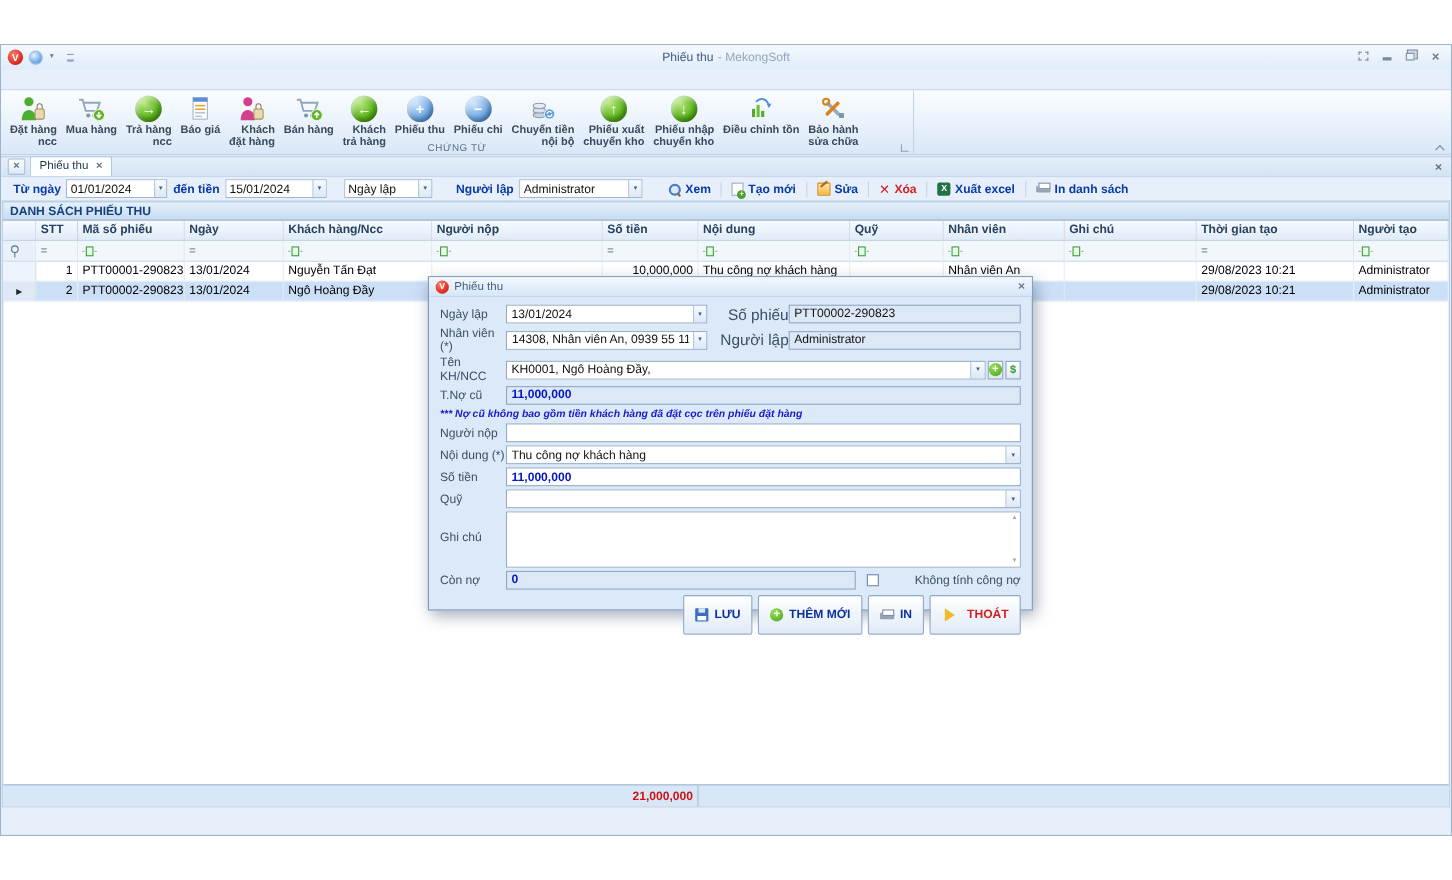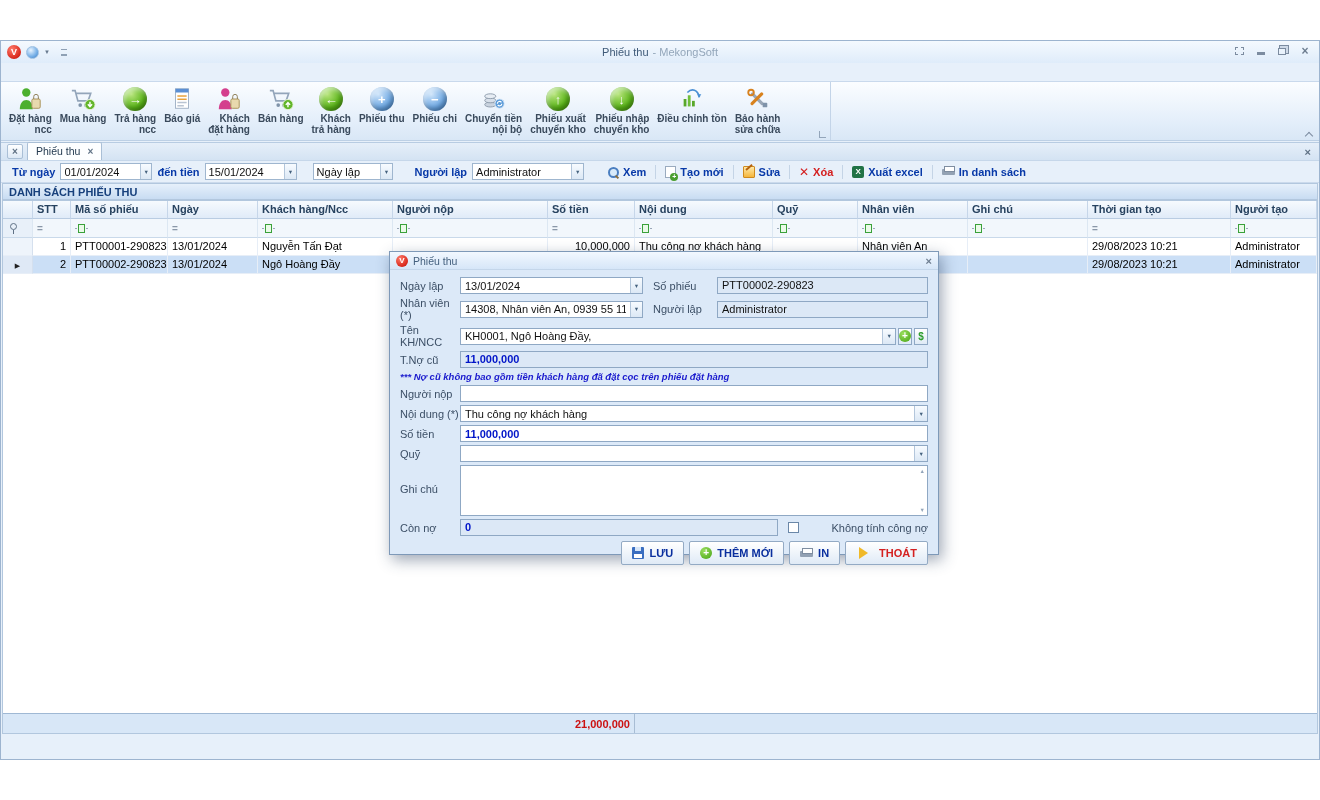--- a/index.html
+++ b/index.html
@@ -159,42 +159,42 @@
     background:#dce9f8; border:1px solid #7e99b8; box-shadow:3px 5px 14px rgba(40,60,90,.45); }
   .dtitle { height:18px; background:linear-gradient(#f2f8ff,#d6e6f8); display:flex; align-items:center;
     padding:0 6px; gap:5px; border-bottom:1px solid #c4d6ea; }
   .dlogo { width:12px; height:12px; border-radius:50%; background:radial-gradient(circle at 35% 30%,#ff7a6a,#d8281c 70%,#a31208);
     color:#fff; font-size:8px; font-weight:bold; display:flex; align-items:center; justify-content:center; }
   .dtitle .t { font-size:10.5px; color:#44607e; }
   .dclose { margin-left:auto; color:#6d7d90; font-weight:bold; font-size:11px; }
   .dbody { padding:7px 10px 6px; }
   .drow { display:flex; align-items:center; margin-bottom:3px; }
   .dlab { width:60px; min-width:60px; font-size:11px; color:#3c4f66; }
-  .dlab2 { width:64px; min-width:64px; font-size:11px; color:#3c4f66; margin-left:10px; }
+  .dlab2 { width:64px; min-width:64px; font-size:14px; color:#3c4f66; margin-left:10px;text-align:right; }
   .dcombo { display:flex; height:17px; border:1px solid #8fa8c4; background:#fff; }
   .dcombo input { border:none; outline:none; width:100%; font-size:11px; padding:0 4px;
     font-family:"Liberation Sans","DejaVu Sans",sans-serif; color:#111; }
   .w-combo { width:183px; }
   .grow1 { flex:1; }
   .dread { height:17px; background:#dce8f6; border:1px solid #8fa8c4; font-size:11px; padding:1px 4px; color:#111; }
   .bluev { color:#0014c8; font-weight:bold; }
   .bluev input { color:#0014c8; font-weight:bold; }
   .sqbtn { width:14px; height:17px; margin-left:2px; border:1px solid #8fa8c4; background:linear-gradient(#fff,#dfeaf6);
     display:flex; align-items:center; justify-content:center; }
   .dnote { font-size:9.5px; font-style:italic; font-weight:bold; color:#1a1acd; margin:0 0 3px 0; }
   .dtextarea { position:relative; flex:1; height:51px; background:#fff; border:1px solid #8fa8c4; }
   .dtextarea textarea { width:100%; height:100%; border:none; outline:none; resize:none; font-size:11px;
     font-family:"Liberation Sans","DejaVu Sans",sans-serif; }
   .ta-arr { position:absolute; right:2px; font-size:5.5px; color:#93a5ba; }
   .ta-up { top:2px; } .ta-dn { bottom:2px; }
   .cbgroup { display:flex; align-items:center; gap:4px; margin-left:10px; }
   .cbox { width:11px; height:11px; background:#fff; border:1px solid #6a87a8; }
   .cblab { font-size:11px; color:#3c4f66; white-space:nowrap;padding-left:28px; }
   .dbtnrow { display:flex; justify-content:flex-end; gap:5px; margin-top:5px; }
-  .dbtn { height:24px; display:flex; align-items:center; gap:5px; padding:0 10px;
+  .dbtn { height:36px; display:flex; align-items:center; gap:5px; padding:0 10px;
     background:linear-gradient(#ffffff,#dfeaf6); border:1px solid #93aac4; border-radius:2px;
     font-size:11px; font-weight:bold; color:#0a2f9e; }
   .dbtn.red { color:#d42020; }
 </style>
 </head>
 <body>
 
 <div class="stage">
 <div class="window">
 
@@ -366,20 +366,21 @@
                   <rect x="4" y="12" width="18" height="3.4" rx="1.6" transform="rotate(45 13 14)" fill="#9aa7b6"></rect>
                   <rect x="4" y="12" width="18" height="3.4" rx="1.6" transform="rotate(-45 13 14)" fill="#d8821e"></rect>
                   <circle cx="6.5" cy="7" r="3" fill="none" stroke="#d8821e" stroke-width="2"></circle>
                   <rect x="19" y="18" width="5" height="5" rx="1" fill="#7f93a9"></rect>
                 </svg>
               </span>
           <span class="rlab"><span>Bảo hành</span><br><span>sửa chữa</span></span>
         </div>
 
       </div>
+      <div class="grouplabel">CHỨNG TỪ</div>
       <span class="grp-dl"></span>
     </div>
     <span class="rib-collapse"></span>
   </div>
 
   <div class="tabstrip">
     <span class="ts-close-left">×</span>
     <span class="doctab">
       <span>Phiếu thu</span>
       <span class="x">×</span>

